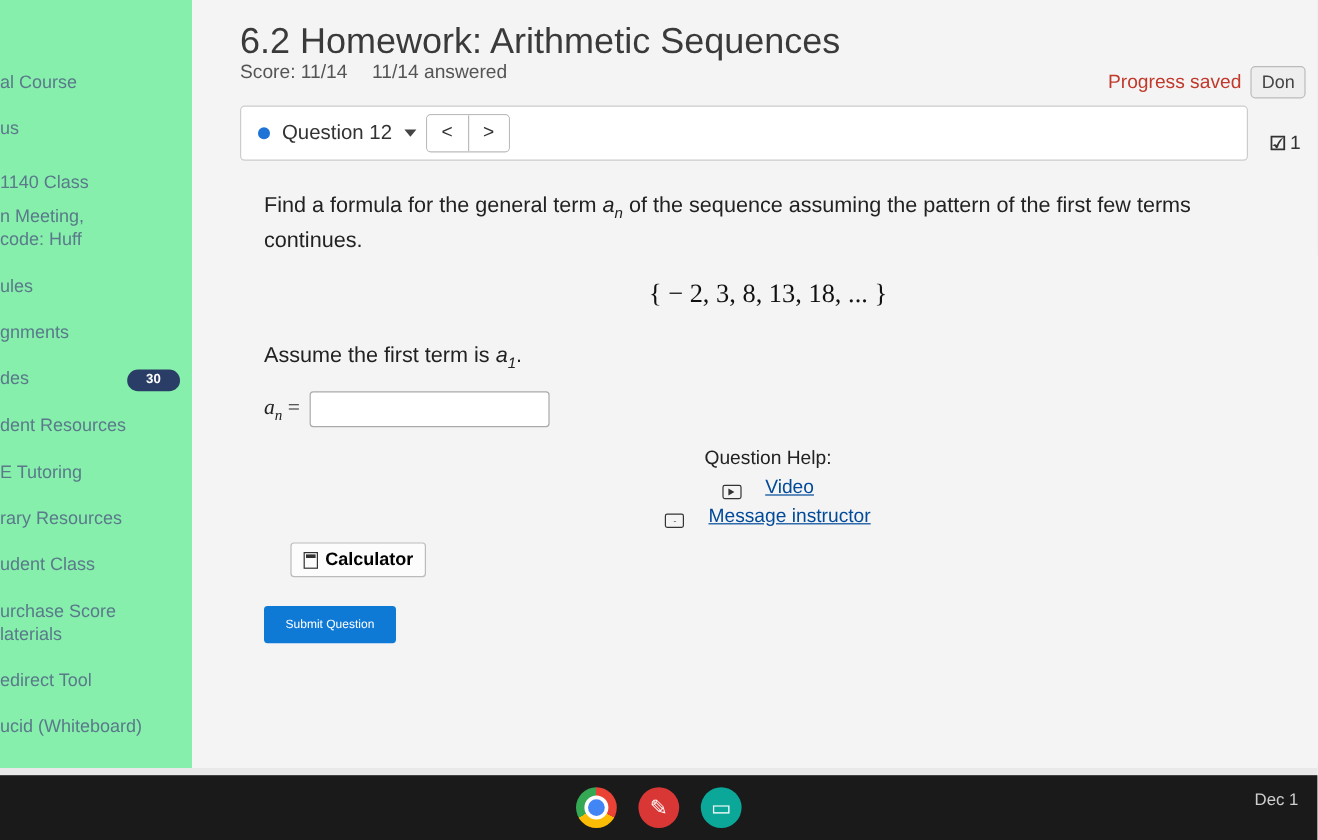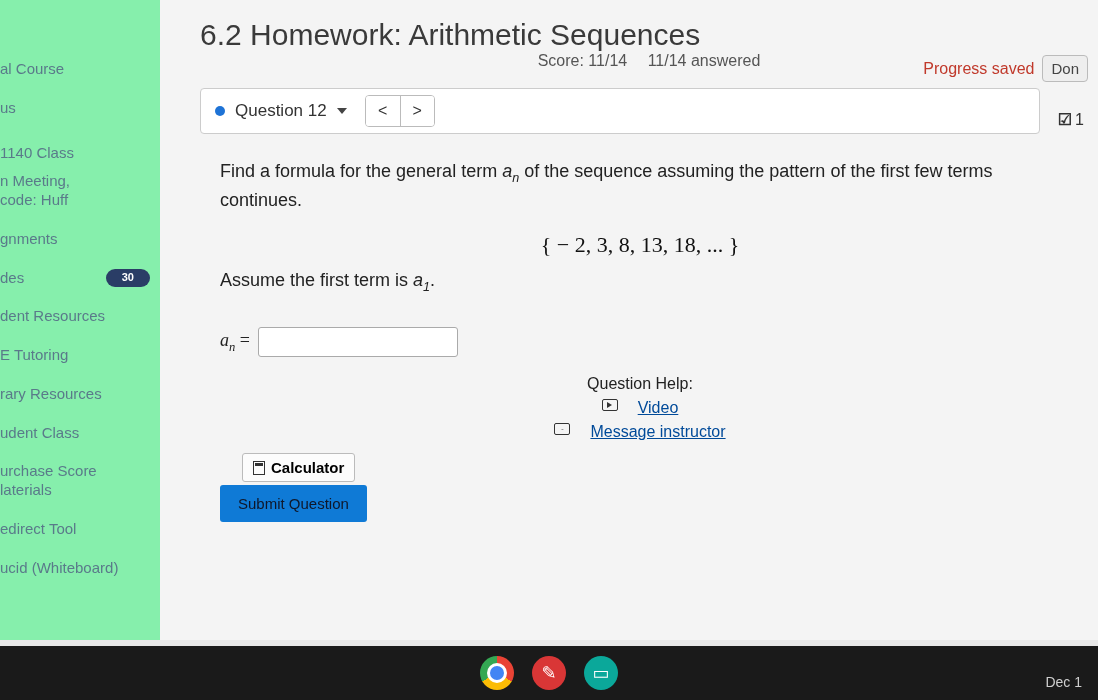--- a/index.html
+++ b/index.html
@@ -45,21 +45,20 @@
   .title {
     font-size: 30px;
     color: #3a3a3a;
     font-weight: 400;
     margin-bottom: 0;
   }
   .score-row {
     color: #555;
     font-size: 16px;
     margin-bottom: 18px;
-    text-align: center;
   }
   .score-row .score { margin-right: 16px; }
   .progress {
     position:absolute;
     top: 55px;
     right: 10px;
     font-size:16px;
     color:#333;
     display:flex;
     align-items:center;
@@ -75,21 +74,21 @@
     color:#444;
     text-align:right;
   }
   .qbar {
     background:#fff;
     border:1px solid #ccc;
     border-radius:4px;
     padding:6px 10px;
     display:flex;
     align-items:center;
-    gap:14px;
+    gap:4px;
     width: 840px;
     margin-bottom:4px;
     position:relative;
   }
   .qsel {
     display:flex;
     align-items:center;
     gap:10px;
     font-size:17px;
     color:#333;
@@ -123,41 +122,41 @@
     max-width: 880px;
   }
   .prompt-line { line-height:1.5; margin-bottom:14px;}
   .prompt-line i { font-style: italic; }
   .sub { font-size: 0.7em; vertical-align: sub; font-style: italic;}
   .sequence {
     text-align:center;
     font-family: "Cambria Math", Georgia, serif;
     font-size: 22px;
     color:#111;
-    margin: 18px 0 12px 0;
-  }
-  .assume { margin-bottom: 33px; font-size:18px;}
+    margin: 18px 0 28px 0;
+  }
+  .assume { margin-bottom: 16px; font-size:18px;}
   .answer-row {
     display:flex; align-items:center; gap:8px; margin-bottom:18px;
     font-family: "Cambria Math", Georgia, serif; font-size:18px;
   }
   .answer-row input {
     width:200px; height:30px; border:1px solid #aaa; border-radius:3px; padding:3px 6px;
     font-size:15px; background:#fff;
   }
   .help-row { font-size:16px; color:#222; margin-bottom:8px; display:flex; align-items:center; gap:6px; flex-wrap:wrap;flex-direction:column;}
-  .help-link { color:#004a99; text-decoration: underline; cursor:pointer; display:inline-flex; align-items:flex-start; gap:20px;}
+  .help-link { color:#004a99; text-decoration: underline; cursor:pointer; display:inline-flex; align-items:flex-end; gap:20px;}
   .calc-btn {
     display:inline-flex; align-items:center; gap:6px;
     border:1px solid #bbb; background:#fcfcfc; border-radius:3px;
     padding:5px 10px; font-size:15px; cursor:pointer; margin-left:22px; margin-top:4px;font-weight:bold;
   }
   .submit-btn {
-    background:#0f7ad6; color:#0f172a; border:none; border-radius:3px;
-    padding:10px 18px; font-size:15px; cursor:pointer; margin-top:3px;
+    background:#0f7ad6; color:#ffffff; border:none; border-radius:3px;
+    padding:10px 18px; font-size:10px; cursor:pointer; margin-top:24px;
   }
   .taskbar {
     position:absolute;
     bottom:0; left:0; right:0;
     height:54px;
     background:#1a1a1a;
     display:flex;
     align-items:center;
     justify-content:center;
     gap:18px;
@@ -165,40 +164,41 @@
   .task-icon {
     width:34px; height:34px; border-radius:50%;
     display:flex; align-items:center; justify-content:center;
     font-size:18px; color:#fff;
   }
   .task-chrome { background: conic-gradient(#ea4335 0 120deg,#fbbc05 120deg 240deg,#34a853 240deg 360deg); position:relative;}
   .task-chrome::after{content:"";position:absolute;width:14px;height:14px;background:#4285f4;border:3px solid #fff;border-radius:50%;}
   .task-red { background:#d93636;}
   .task-teal { background:#0ba89a;}
   .clock {
-    position:absolute; right:16px; bottom:10px; color:#cfcfcf; font-size:14px;
+    position:absolute; right:16px; bottom:26px; color:#cfcfcf; font-size:14px;
   }
   .icon-box { display:inline-flex; width:16px; height:12px; border:1.5px solid #333; border-radius:2px; align-items:center; justify-content:center;}
   .icon-box .play { width:0;height:0;border-left:5px solid #333;border-top:3px solid transparent;border-bottom:3px solid transparent;}
   .icon-env { width:16px;height:12px;border:1.5px solid #333;border-radius:2px;position:relative;display:inline-block;}
   .icon-env::after{content:"";position:absolute;left:1px;top:1px;right:1px;height:5px;border-bottom:1.5px solid #333;border-left:1.5px solid transparent;border-right:1.5px solid transparent;transform:scaleY(.7);clip-path:polygon(0 0,50% 100%,100% 0);}
   .icon-calc { width:12px;height:14px;border:1.5px solid #333;display:inline-block;position:relative;}
   .icon-calc::before{content:"";position:absolute;top:1px;left:1px;right:1px;height:3px;background:#333;}
   .check { color:#333; font-weight:bold;}
 </style>
 </head>
 <body>
 
 <div class="layout">
   <div class="sidebar">
     <div class="nav-item">al Course</div>
     <div class="nav-item">us</div>
     <div class="nav-item" style="padding-top:16px">1140 Class</div>
     <div class="nav-item" style="padding-top:0;padding-bottom:0">n Meeting,</div>
     <div class="nav-item" style="padding-top:0">code: Huff</div>
+    <div class="nav-item">ules</div>
     <div class="nav-item">gnments</div>
     <div class="nav-item with-badge">
       <span>des</span>
       <span class="badge">30</span>
     </div>
     <div class="nav-item">dent Resources</div>
     <div class="nav-item">E Tutoring</div>
     <div class="nav-item">rary Resources</div>
     <div class="nav-item">udent Class</div>
     <div class="nav-item" style="padding-bottom:0">urchase Score</div>

